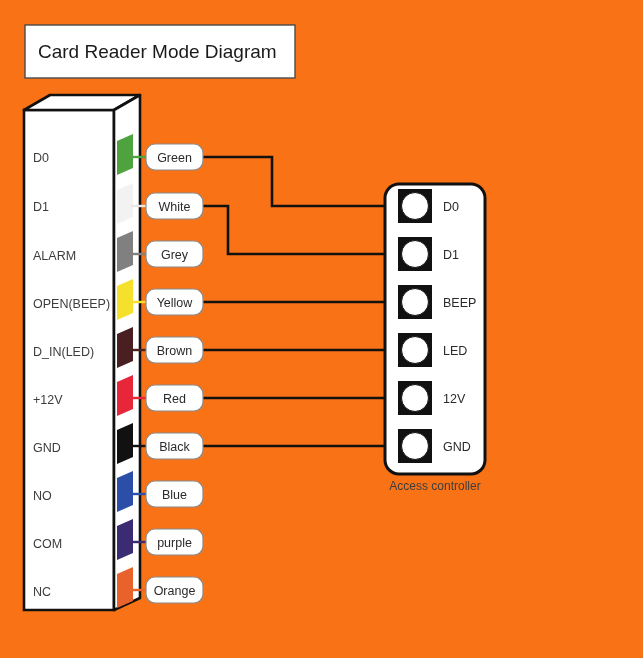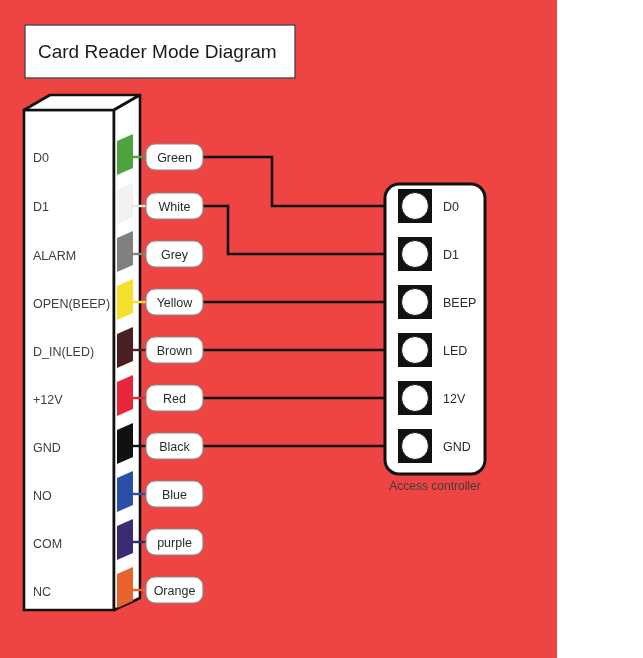--- a/index.html
+++ b/index.html
@@ -8,23 +8,23 @@
     background: #ffffff;
   }
   body {
     font-family: "Liberation Sans", sans-serif;
     width: 643px;
     height: 658px;
     overflow: hidden;
   }
   #stage {
     position: relative;
-    width: 557px;
+    width: 643px;
     height: 658px;
-    background: #ef4444;
+    background: #f97316;
     text-align: right;
   }
   #diagram-svg {
     position: absolute;
     left: 0;
     top: 0;
     width: 643px;
     height: 658px;
   }
   .ttl {

